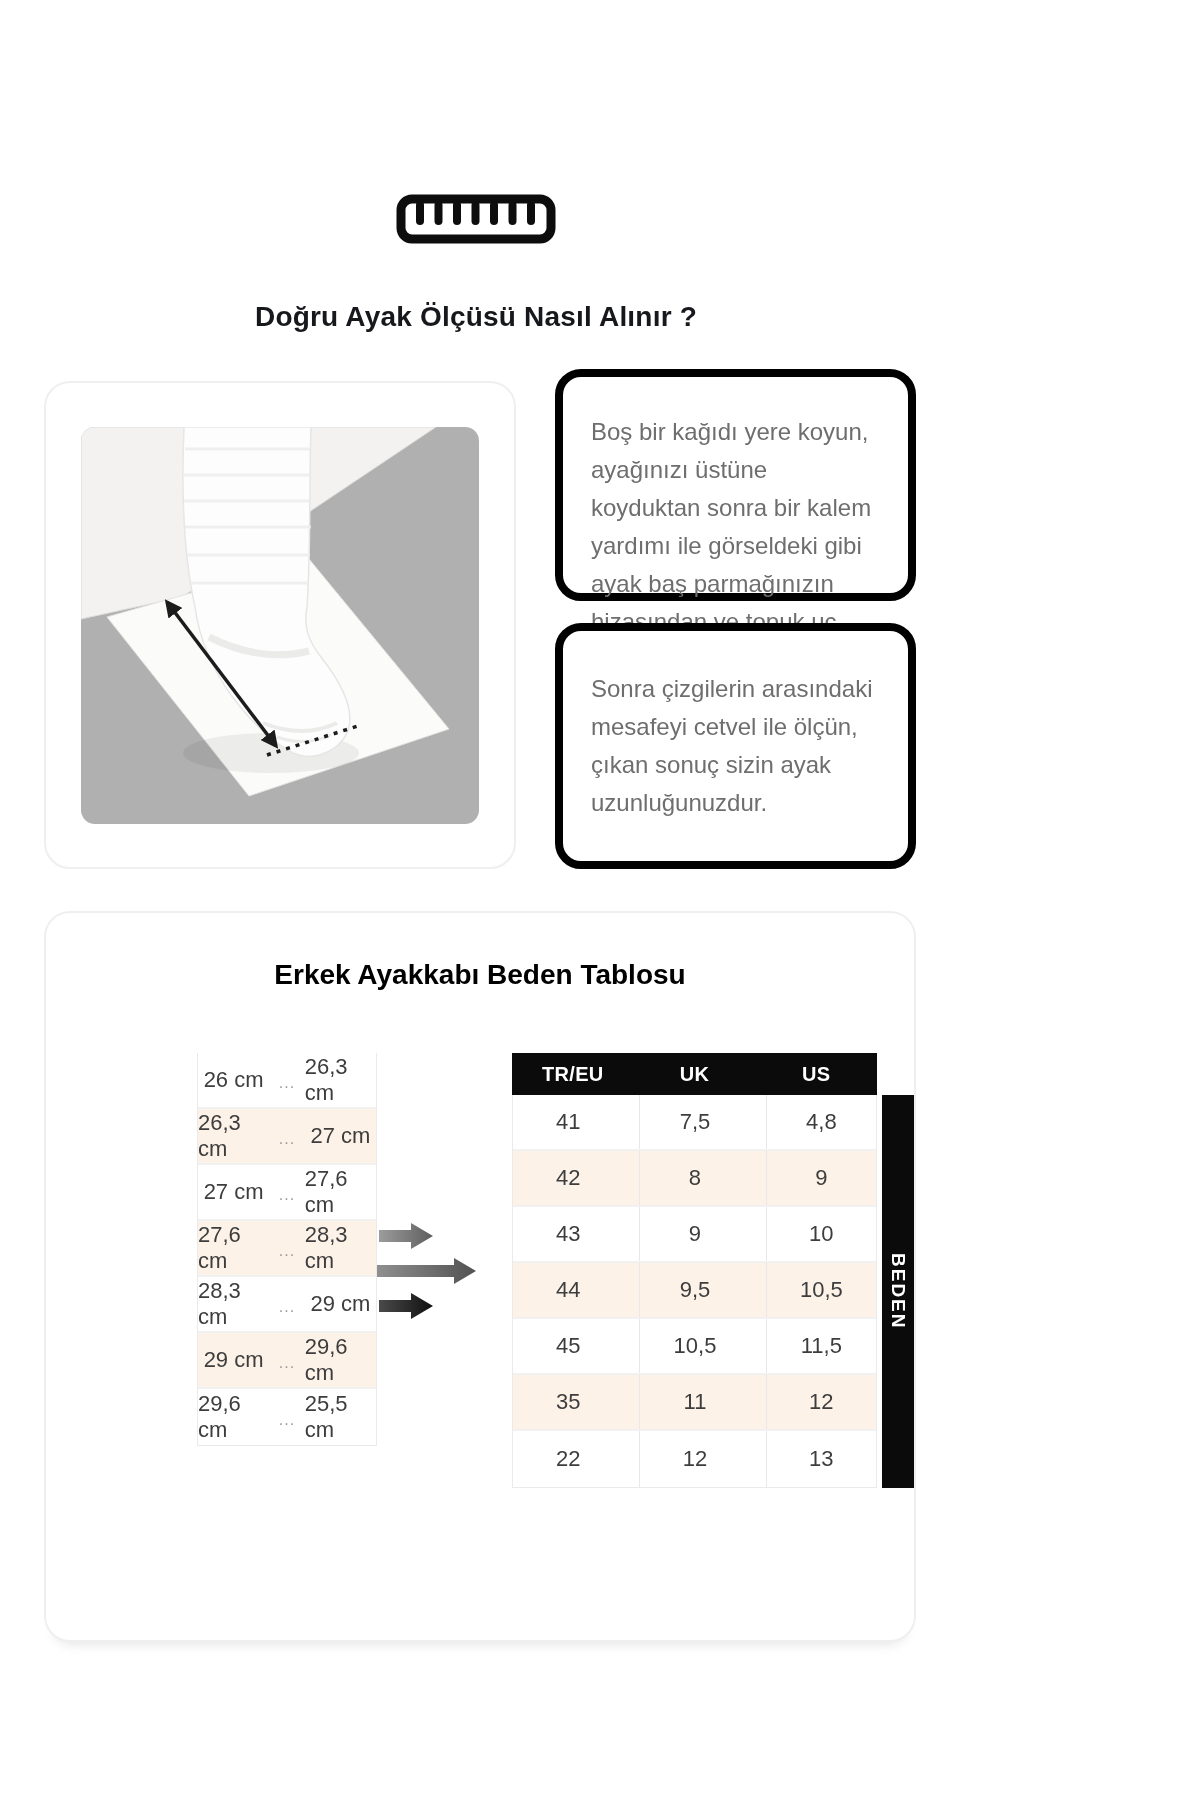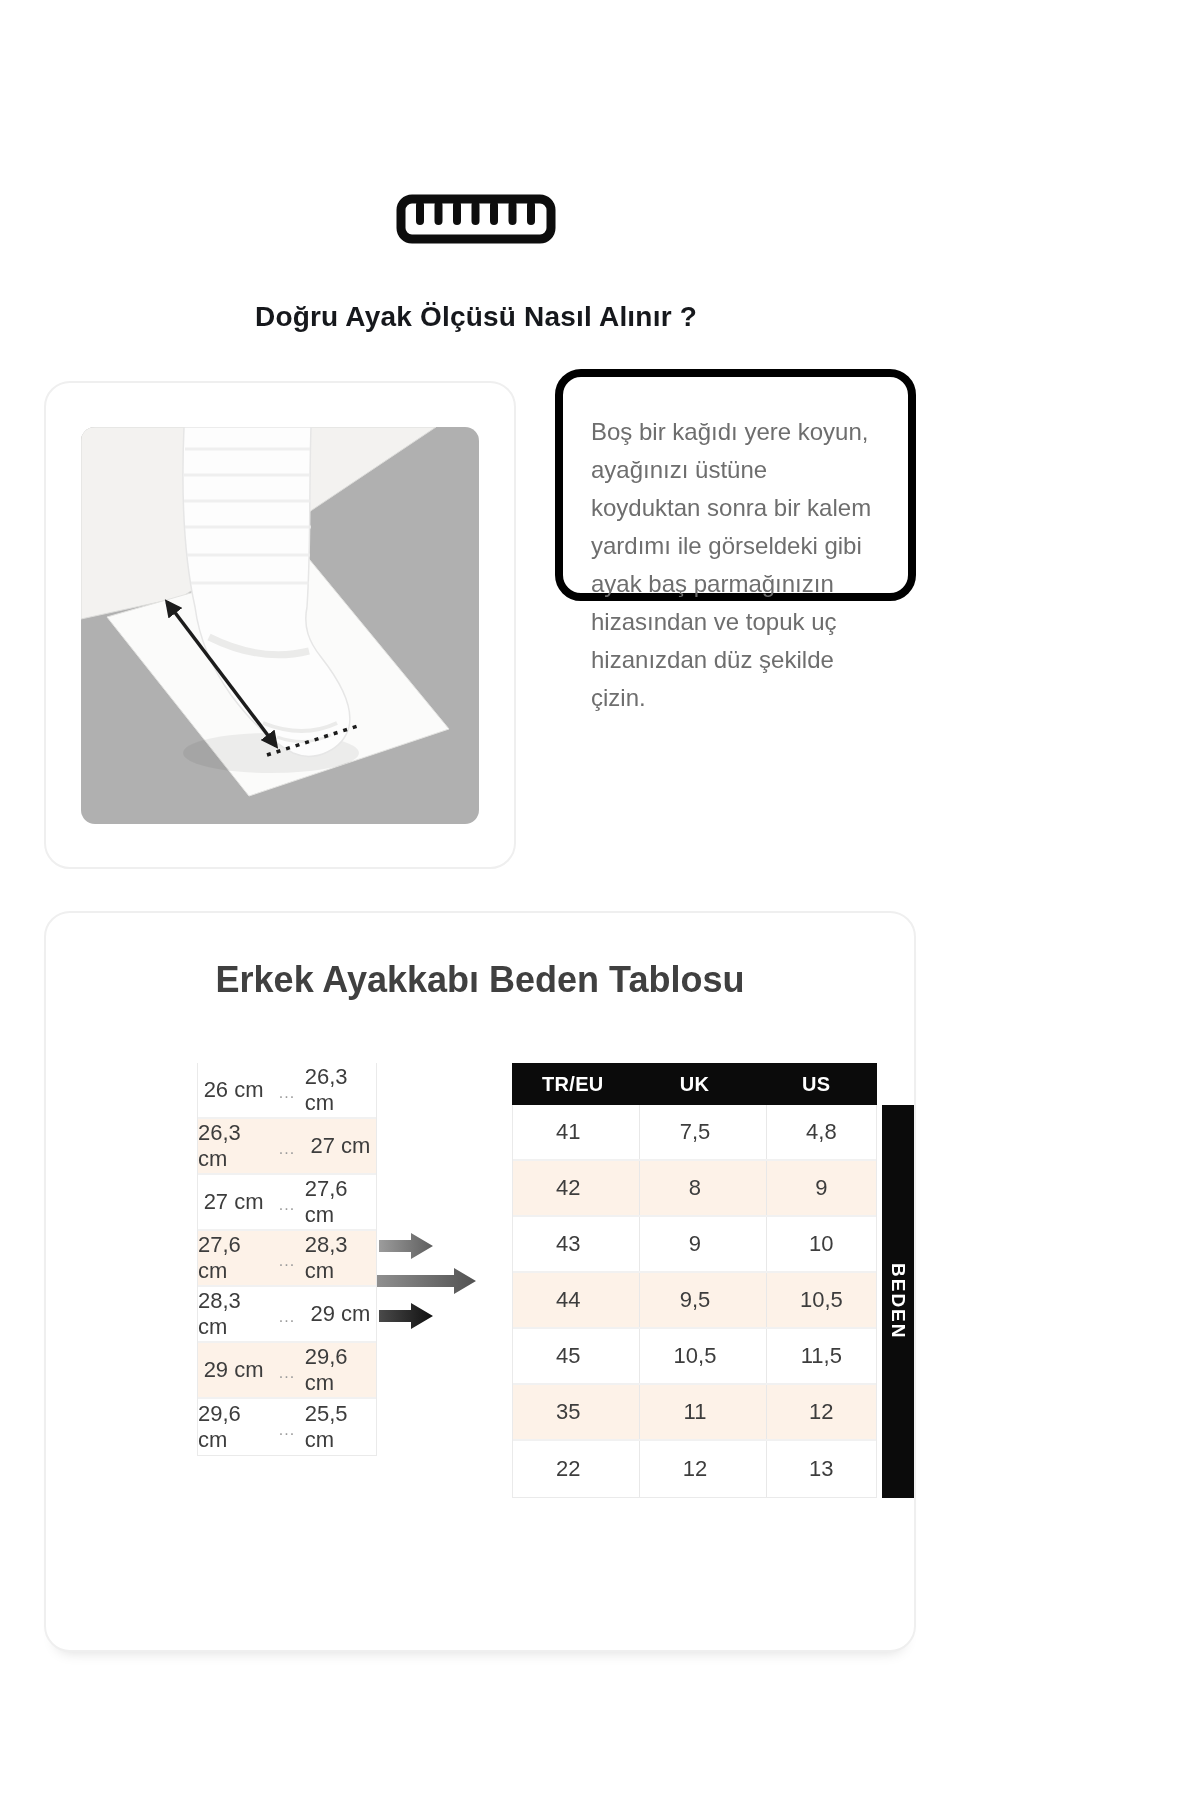--- a/index.html
+++ b/index.html
@@ -25,21 +25,21 @@
   .step-box { border:8px solid #000000; border-radius:26px; background:#fff;
               padding:36px 28px; color:var(--text-muted,#6e6e6e);
               font-size:24px; line-height:38px; }
   .step-box.s1 { height:232px; }
   .step-box.s2 { height:246px; display:flex; align-items:center; }
   .step-box p { max-width:520px; }
 
   .table-card { margin:42px 36px 0 44px; border:2px solid #efefef; border-radius:26px;
                 background:#fff; padding:46px 0 152px;
                 box-shadow:0 12px 14px -12px rgba(0,0,0,.15); }
-  h2.table-heading { text-align:center; font-size:36px; font-weight:700; color:#404040; }
+  h2.table-heading { text-align:center; font-size:28px; font-weight:700; color:#000000; }
 
   .tables { display:flex; align-items:stretch; margin-top:62px; padding-left:151px; }
 
   .t-header { height:42px; background:var(--header-bg,#0b0b0b); color:#fff;
               display:flex; align-items:center; justify-content:center;
               font-size:21px; font-weight:700; letter-spacing:.5px; }
 
   .cm-table { width:287px; }
   .cm-rows { border:1px solid #eaeaea; border-top:none; }
   .cm-row { display:grid; grid-template-columns:40% 20% 40%; height:56px;
@@ -124,20 +124,23 @@
         </g>
         <line x1="86" y1="175" x2="195" y2="319" stroke="#1c1c1c" stroke-width="3.5" marker-start="url(#ah)" marker-end="url(#ah)"></line>
         <line x1="186" y1="328" x2="280" y2="298" stroke="#1c1c1c" stroke-width="3.5" stroke-dasharray="4 6"></line>
       </svg>
     </div>
 
     <div class="steps">
       <div class="step-box s1">
         <p>Boş bir kağıdı yere koyun, ayağınızı üstüne koyduktan sonra bir kalem yardımı ile görseldeki gibi ayak baş parmağınızın hizasından ve topuk uç hizanızdan düz şekilde çizin.</p>
       </div>
+      <div class="step-box s2">
+        <p>Sonra çizgilerin arasındaki mesafeyi cetvel ile ölçün, çıkan sonuç sizin ayak uzunluğunuzdur.</p>
+      </div>
     </div>
   </div>
 
   <div class="table-card">
     <h2 class="table-heading">Erkek Ayakkabı Beden Tablosu</h2>
 
     <div class="tables">
 
       <div class="cm-table">
         <div class="cm-rows">

